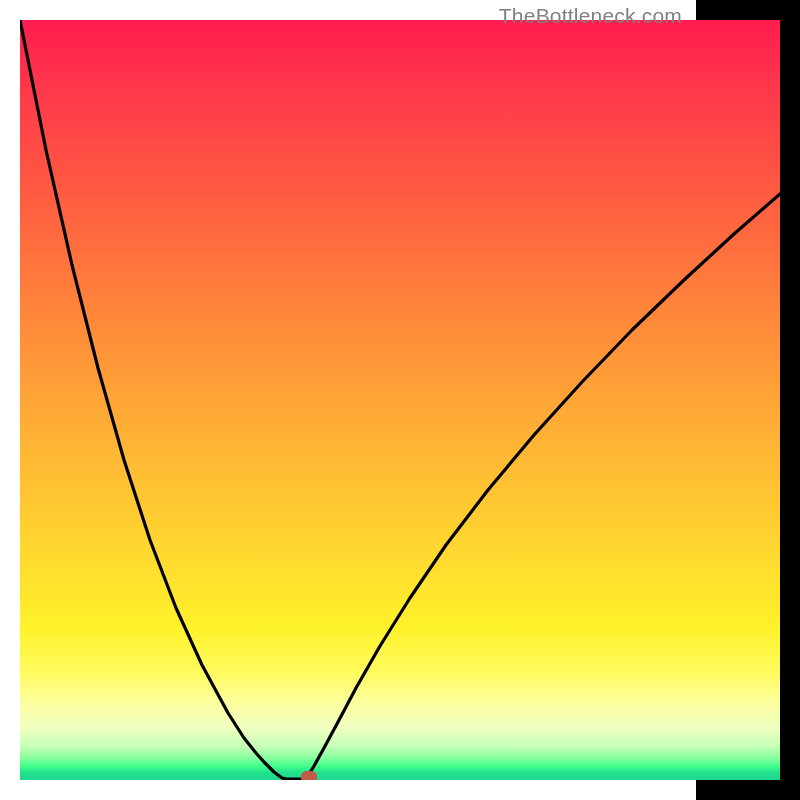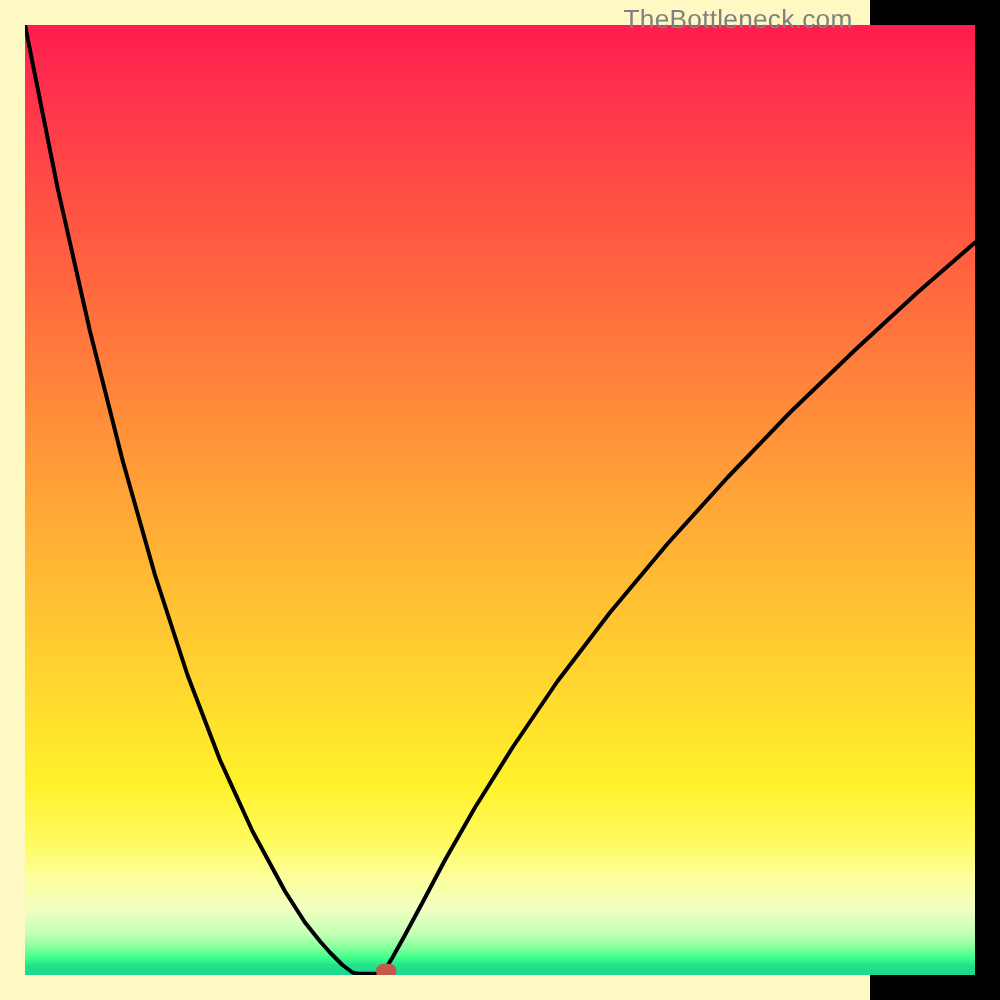--- a/index.html
+++ b/index.html
@@ -8,21 +8,21 @@
     width: 800px;
     height: 800px;
     overflow: hidden;
     background: #000;
     font-family: Arial, Helvetica, sans-serif;
   }
   .frame {
     position: relative;
     width: 696px;
     height: 800px;
-    background: #fef9c3;
+    background: #ffffff;
   }
   .watermark {
     position: absolute;
     top: 4px;
     right: 14px;
     color: #808080;
     font-size: 21px;
     font-weight: 500;
     letter-spacing: 0.2px;
     z-index: 5;

